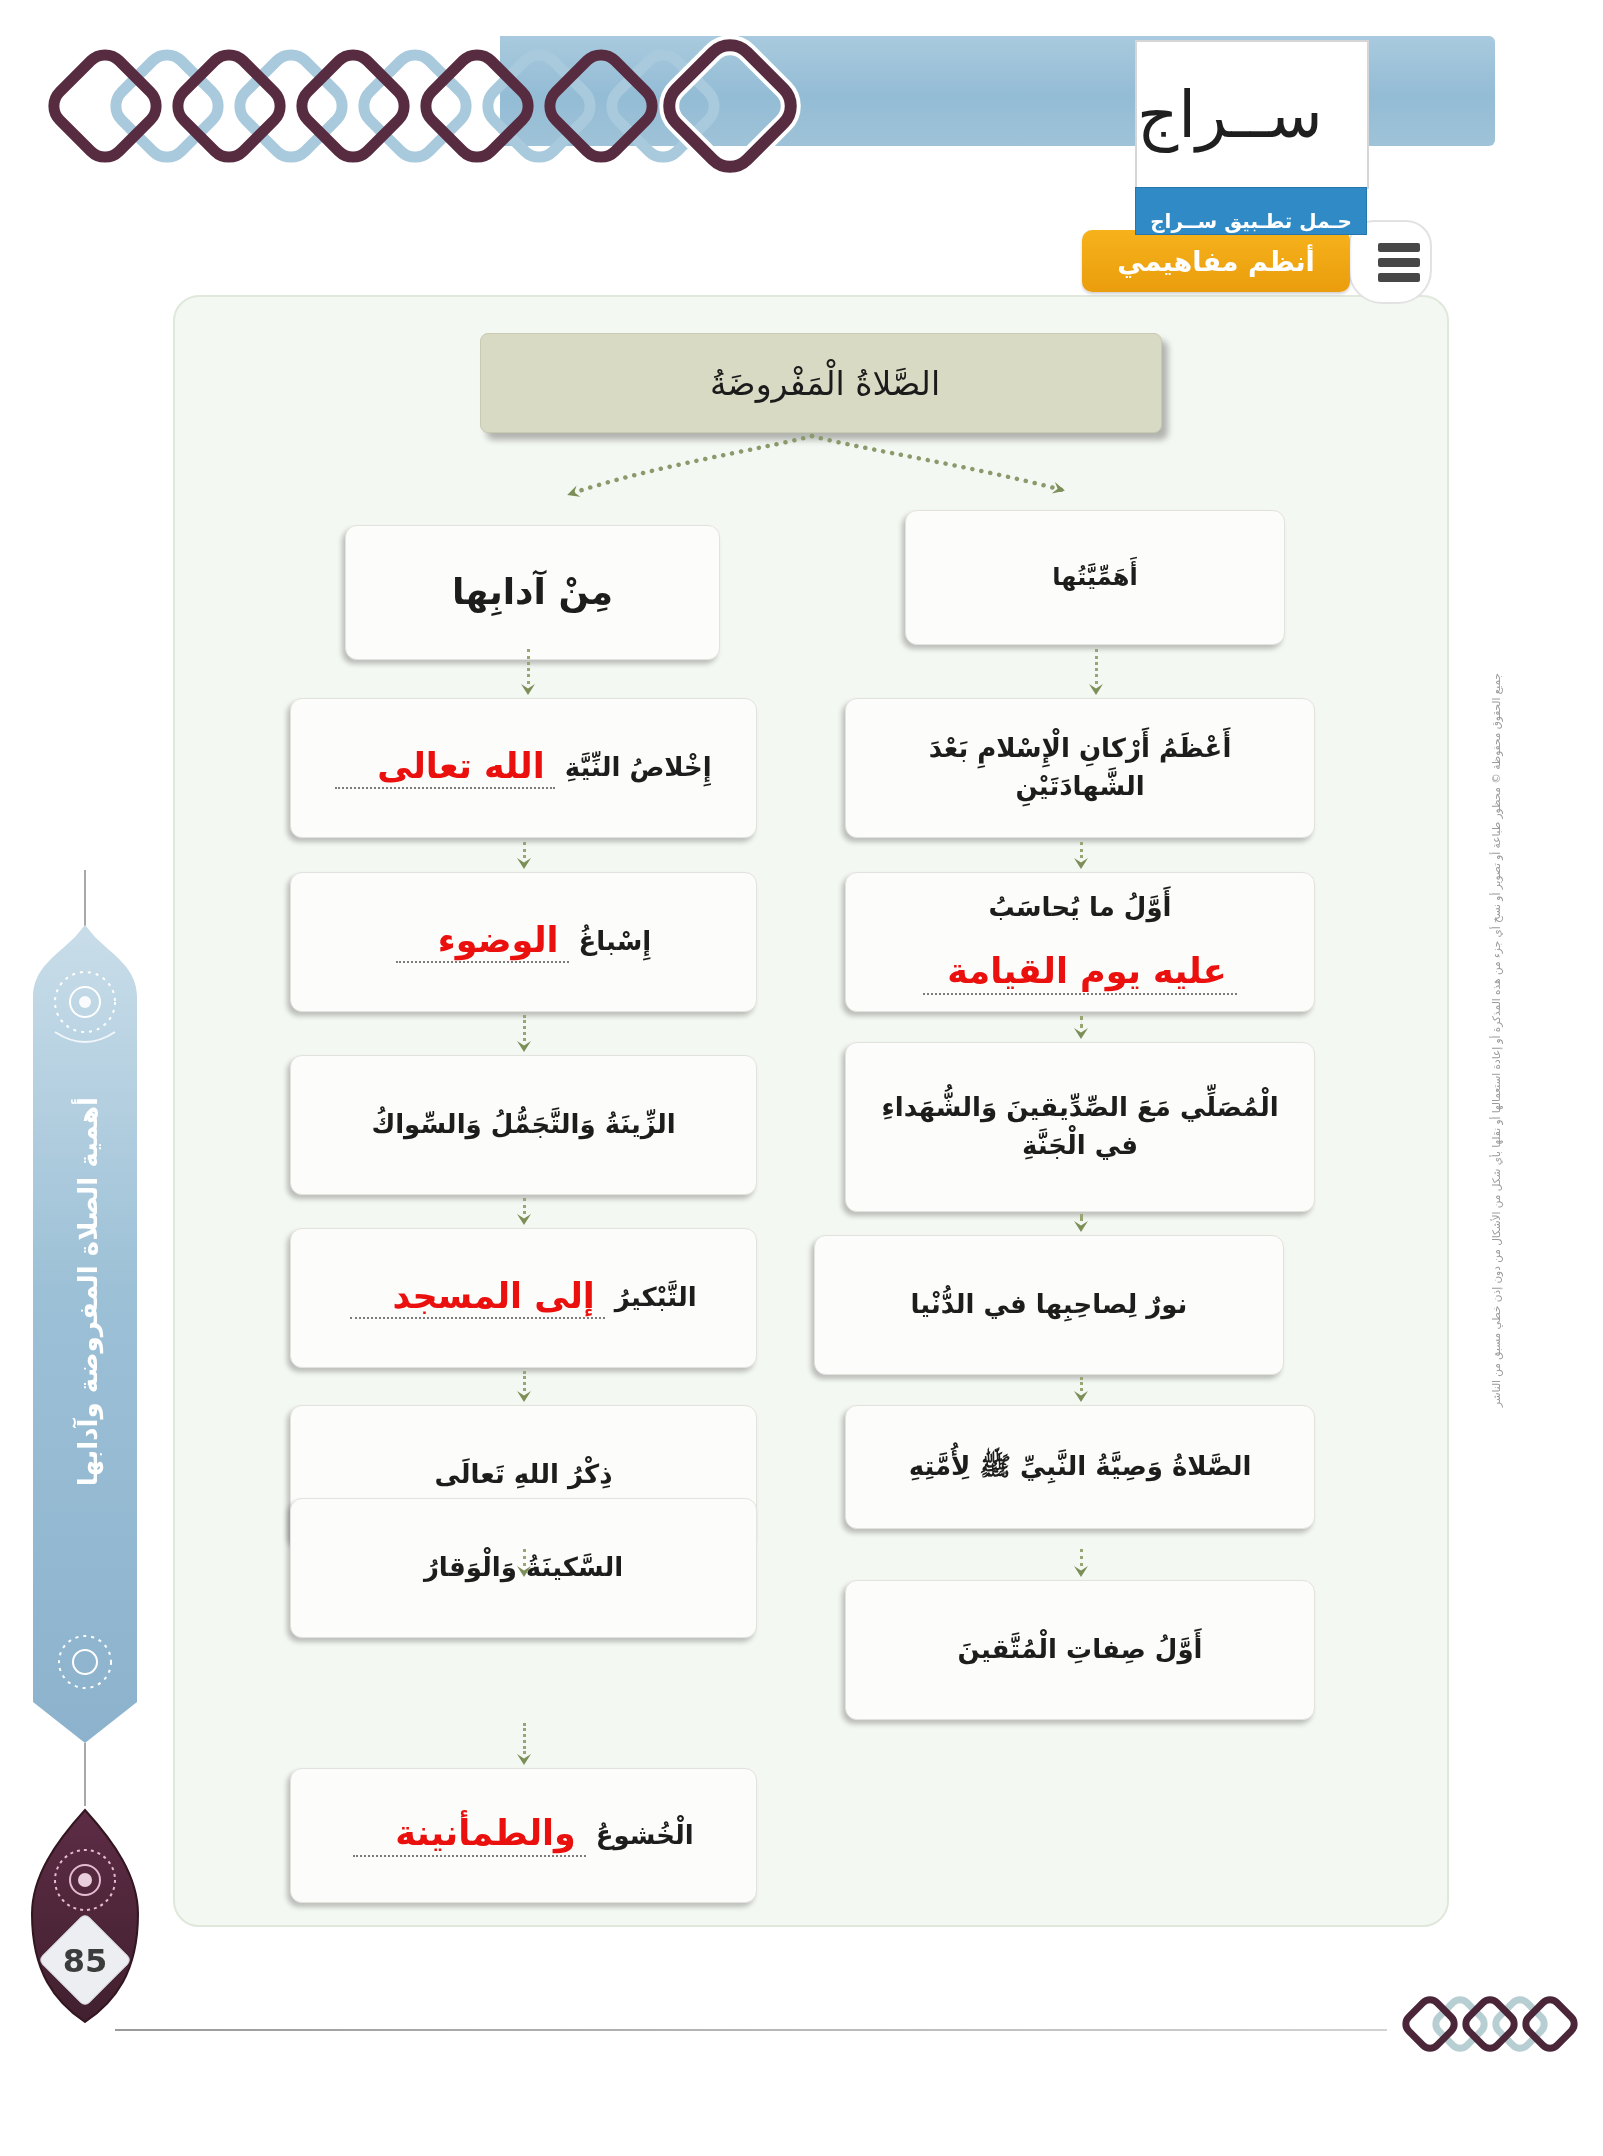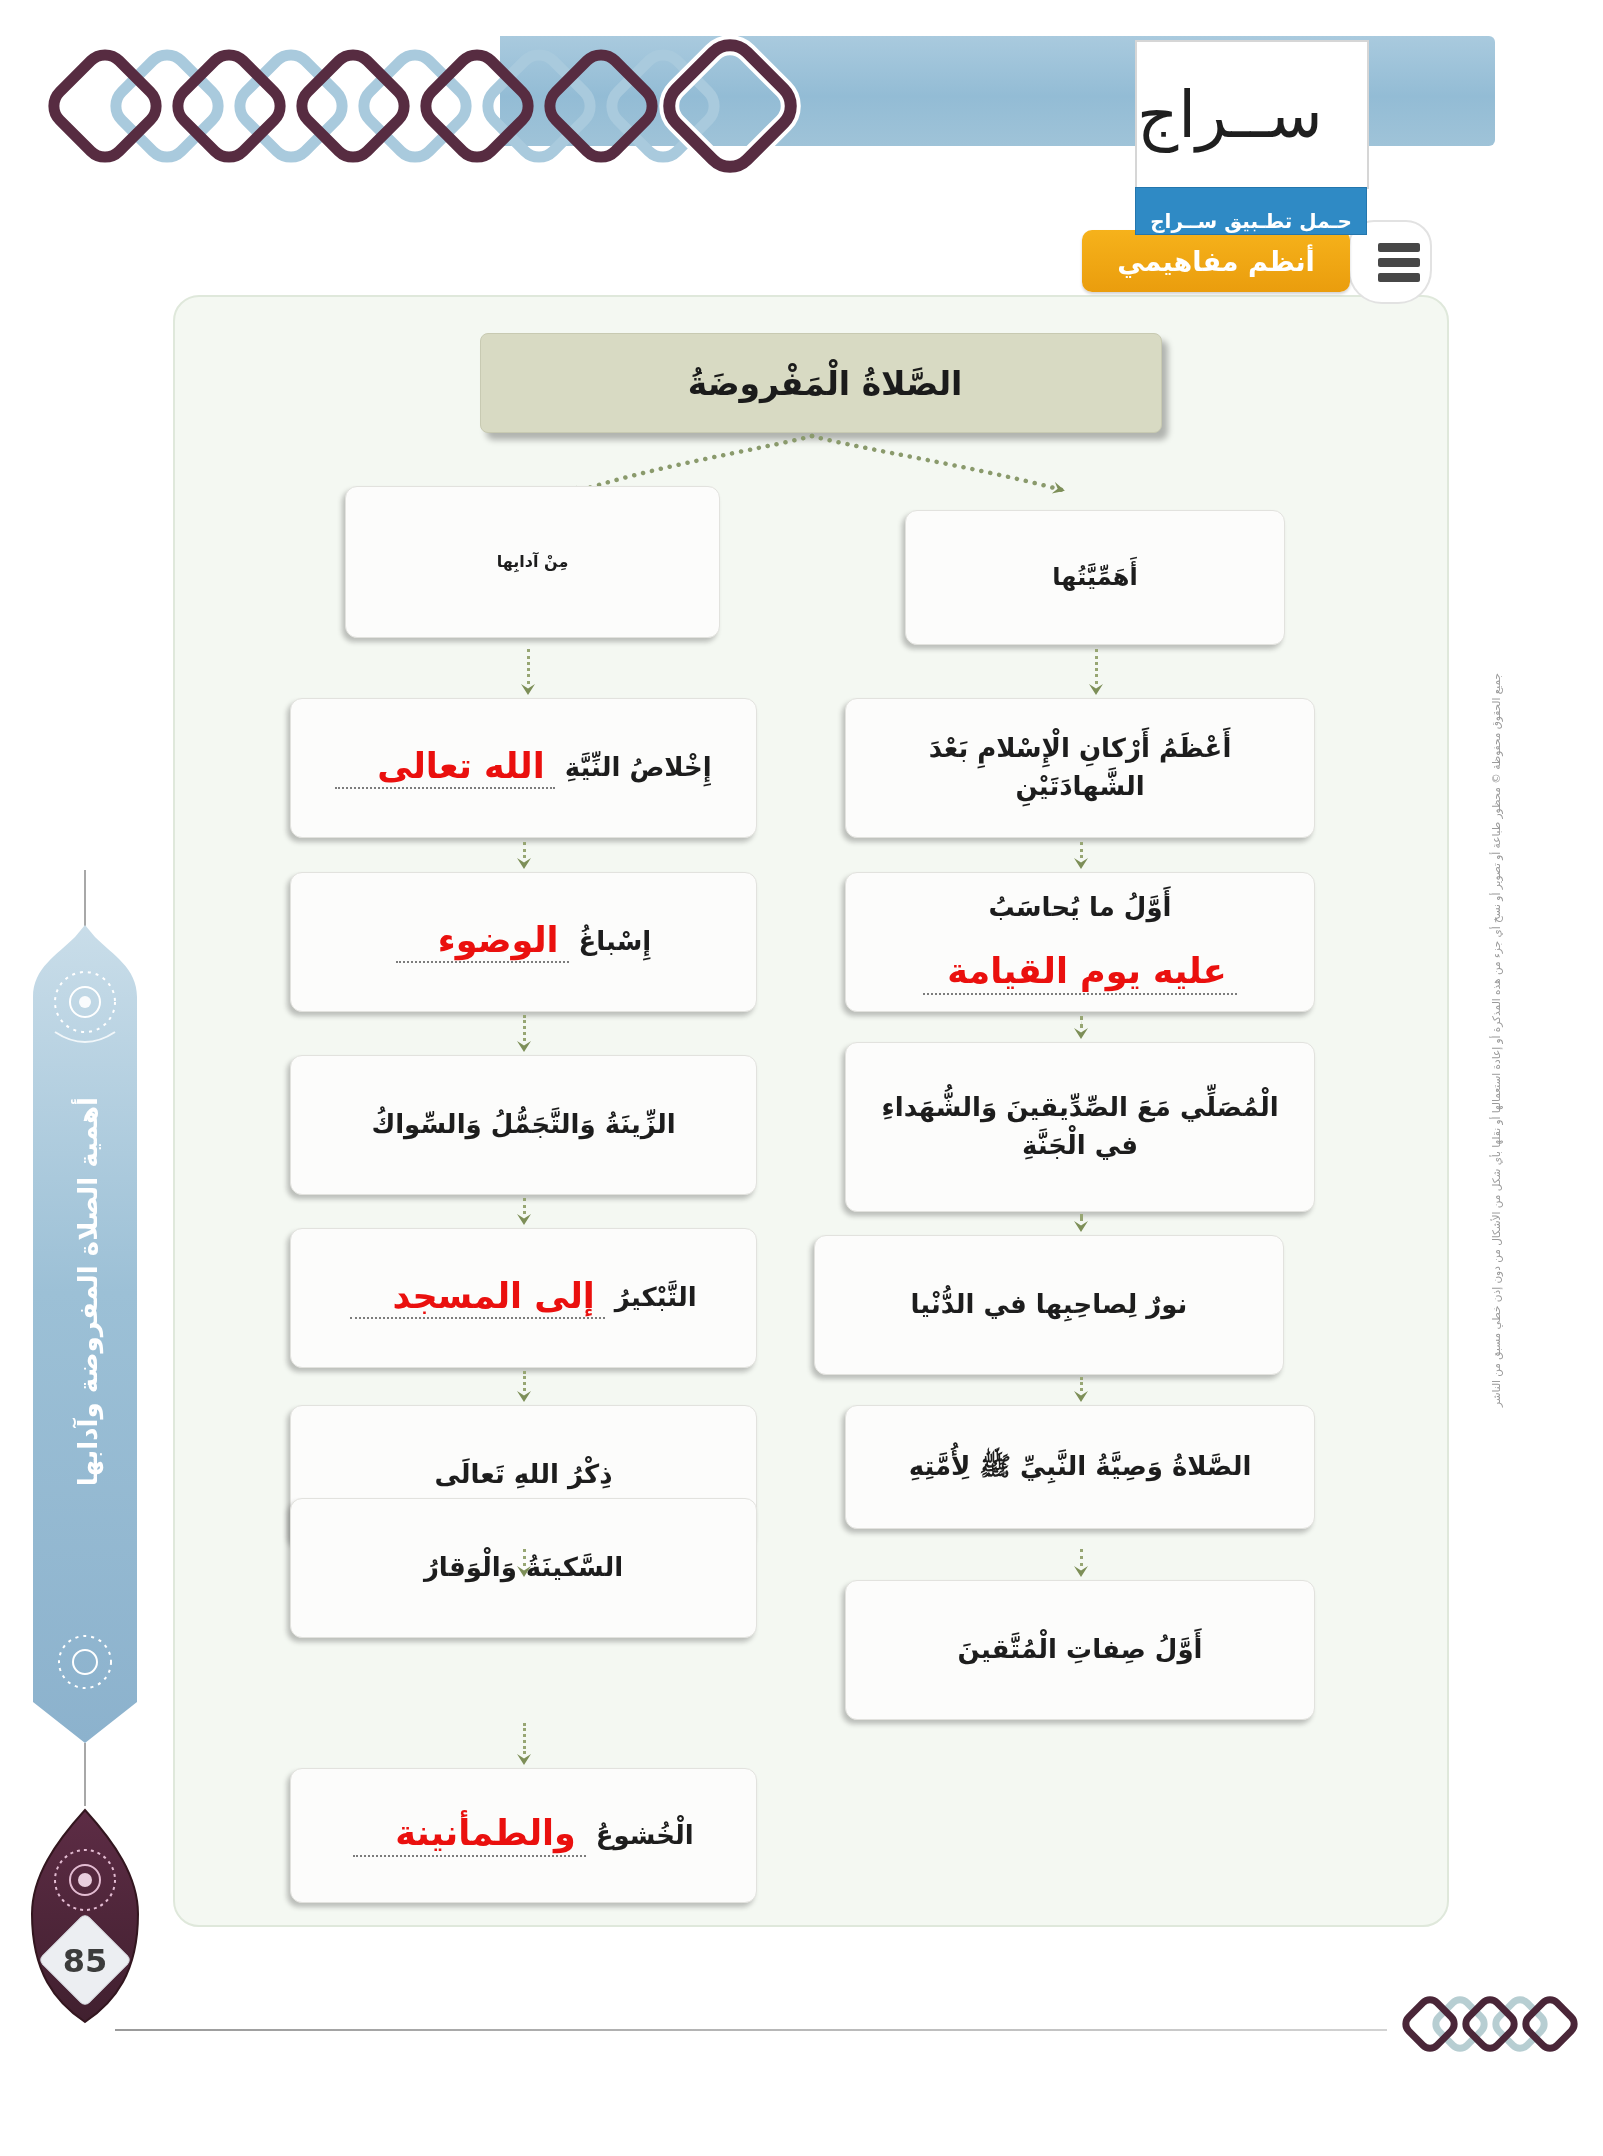--- a/index.html
+++ b/index.html
@@ -48,21 +48,21 @@
     left:173px;top:295px;width:1272px;height:1628px;background:#f4f8f2;
     border:2px solid #dfe8db;border-radius:26px;z-index:1;
   }
   
   .title-box{
     left:480px;top:333px;width:680px;height:98px;background:#d8dac3;
     border:1px solid #c8cab2;border-radius:8px;
     box-shadow:6px 7px 6px rgba(0,0,0,.28);
     display:flex;align-items:center;justify-content:center;direction:rtl;z-index:2;
   }
-  .title-box span{font-size:33px;font-weight:bold;color:#1b1b1b;margin-left:8px;}
+  .title-box span{font-size:33px;font-weight:normal;color:#1b1b1b;margin-left:8px;}
   
   .node{
     position:absolute;background:#fcfcfb;border:1px solid #e2e2de;border-radius:12px;
     box-shadow:-3px 4px 5px rgba(40,40,40,.28);
     display:flex;flex-wrap:wrap;align-items:center;justify-content:center;
     direction:rtl;text-align:center;color:#1d1d1d;font-weight:bold;font-size:26px;
     padding:6px 14px;box-sizing:border-box;line-height:1.45;gap:4px 10px;z-index:2;
   }
   .node .blank{
     display:inline-block;border-bottom:2px dotted #7c7c7c;
@@ -140,21 +140,21 @@
     <marker id="dart" markerWidth="14" markerHeight="14" refX="9" refY="6" orient="auto" markerUnits="userSpaceOnUse">
       <path d="M0,0 L12,6 L0,12 L4.5,6 Z" fill="#7d8f58"></path>
     </marker>
   </defs>
   <g fill="none" stroke="#8a9a6c" stroke-width="4.5" stroke-linecap="round" stroke-dasharray="0.1 9">
     <path d="M372,8 C318,22 212,38 130,66" marker-end="url(#dart)"></path>
     <path d="M372,8 C426,22 532,38 622,62" marker-end="url(#dart)"></path>
   </g>
 </svg>
 
-<div class="node" style="left:345px;top:486px;width:375px;height:152px;font-size:16px">
+<div class="node" style="left:345px;top:525px;width:375px;height:135px;font-size:36px">
   <span>مِنْ آدابِها</span>
 </div>
 <div class="node" style="left:905px;top:510px;width:380px;height:135px;font-size:24px">
   <span>أَهَمِّيَّتُها</span>
 </div>
 
 <div class="node" style="left:290px;top:698px;width:467px;height:140px">
   <span>إِخْلاصُ النِّيَّةِ</span>
   <span class="blank"><span class="red">الله تعالى</span></span>
 </div>

